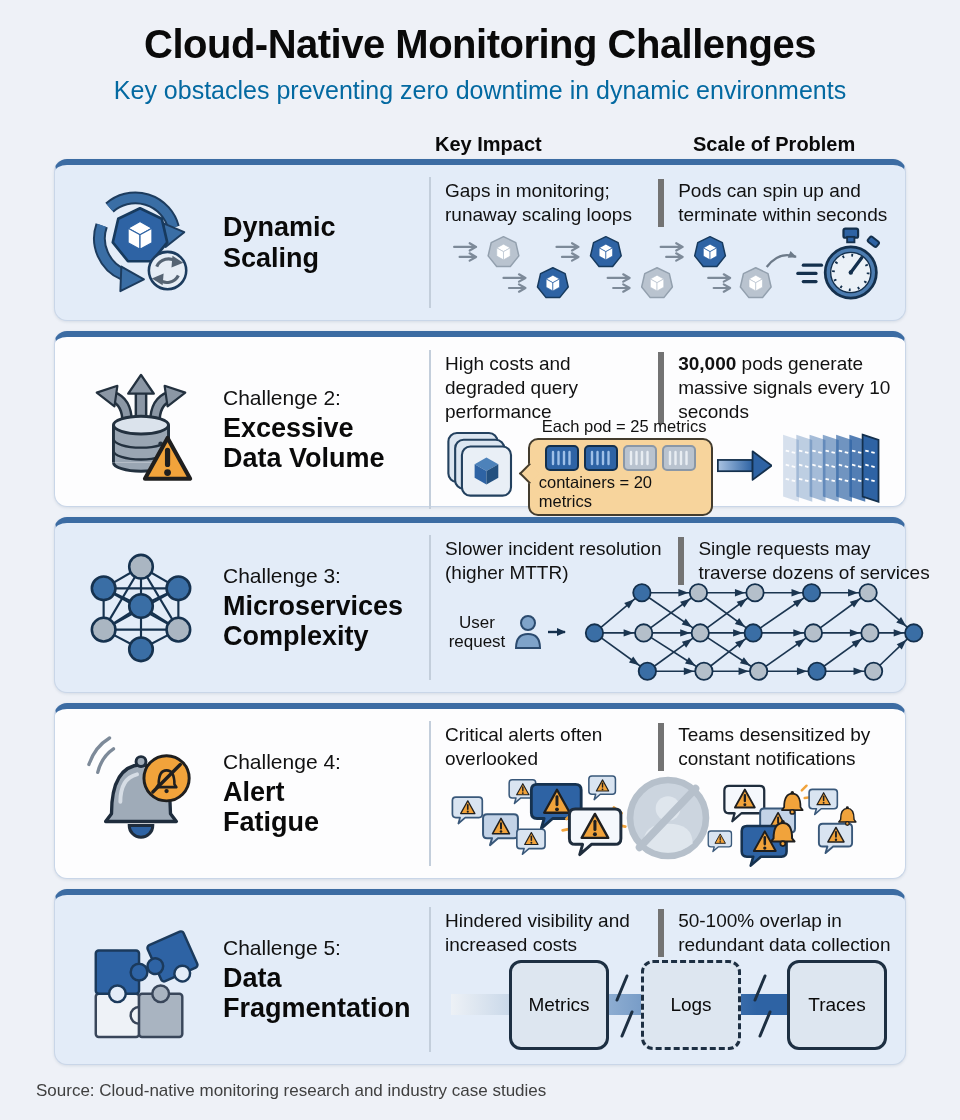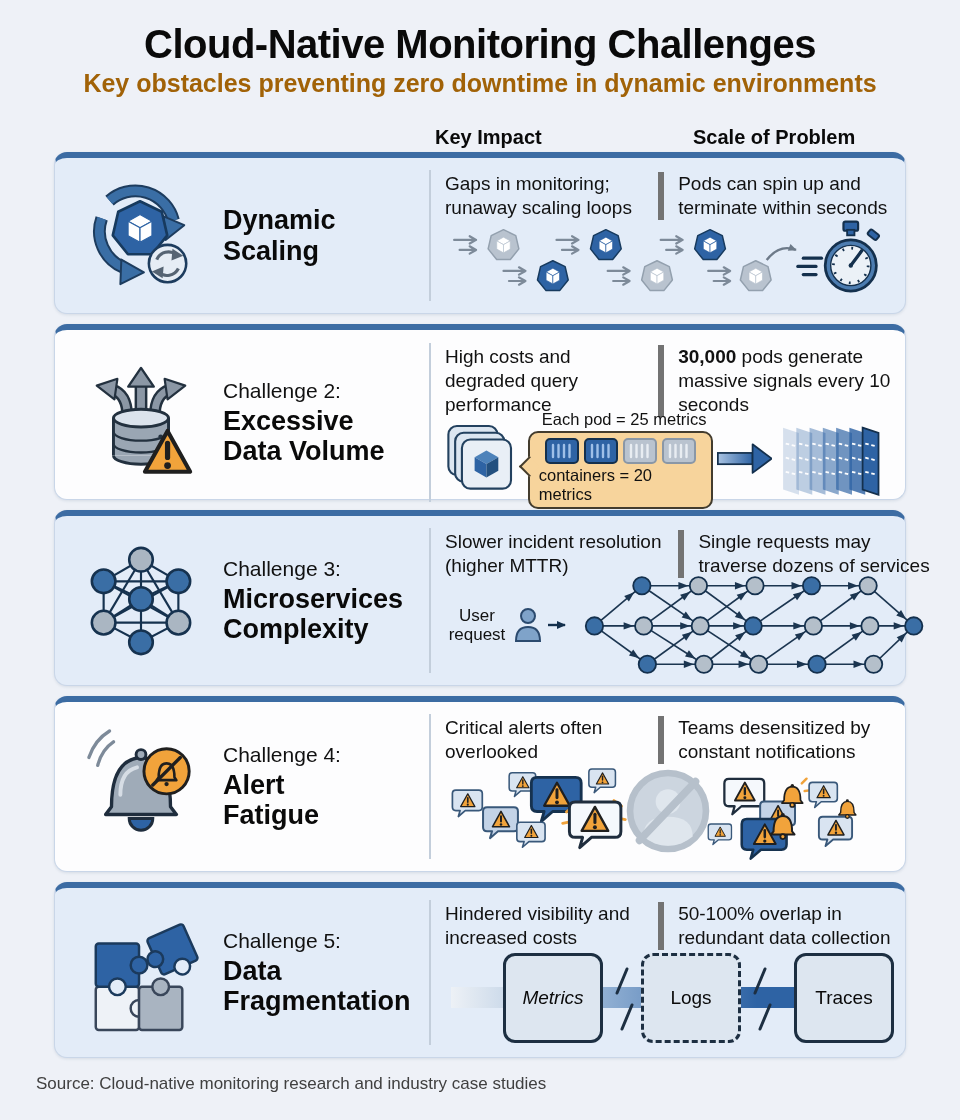--- a/index.html
+++ b/index.html
@@ -9,22 +9,22 @@
     font-family:"Liberation Sans","DejaVu Sans",sans-serif;
     color:#111;
     overflow:hidden;
   }
   .page{padding-top:22px;}
   h1{
     margin:0;text-align:center;
     font-size:40px;font-weight:700;letter-spacing:-0.5px;color:#0a0a0a;
   }
   .subtitle{
-    margin-top:2px;text-align:center;
-    font-size:25px;color:#a16207;font-weight:bold;
+    margin-top:9px;text-align:center;
+    font-size:25px;color:#0369a1;
   }
   .colheads{position:relative;height:26px;margin-top:28px;}
   .colheads span{position:absolute;font-size:20px;font-weight:700;color:#0a0a0a;}
   .ch-impact{left:435px;}
   .ch-scale{left:693px;}
 
   .card{
     width:852px;margin:0 auto 10px auto;
     border-radius:13px;
     border:1px solid #c9d6e8;
@@ -83,21 +83,21 @@
     background:linear-gradient(90deg,#edf1f6 0%,#9db9d9 35%,#2e63a4 80%);}
   .bandhead{position:absolute;right:22px;top:31px;width:0;height:0;
     border-top:21px solid transparent;border-bottom:21px solid transparent;
     border-left:38px solid #2e63a4;}
   .pipebox{
     position:absolute;top:8px;width:100px;height:90px;
     background:#dde6f0;border:3px solid #1d2f42;border-radius:12px;
     display:flex;align-items:center;justify-content:center;
     font-size:19px;color:#0a0a0a;box-sizing:border-box;
   }
-  .pb0{left:58px;font-style:italic;} .pb1{left:196px;border-style:dashed;} .pb2{left:349px;text-align:right;}
+  .pb0{left:64px;} .pb1{left:196px;border-style:dashed;} .pb2{left:342px;text-align:right;}
   .slash{position:absolute;top:18px;}
   .sl0{left:166px;} .sl1{left:304px;}
 
   .footer{margin:16px 0 0 36px;font-size:17px;color:#404040;}
 </style>
 </head>
 <body>
 
 <svg aria-hidden="true" style="position:absolute;width:0;height:0;overflow:hidden">
   <defs>

